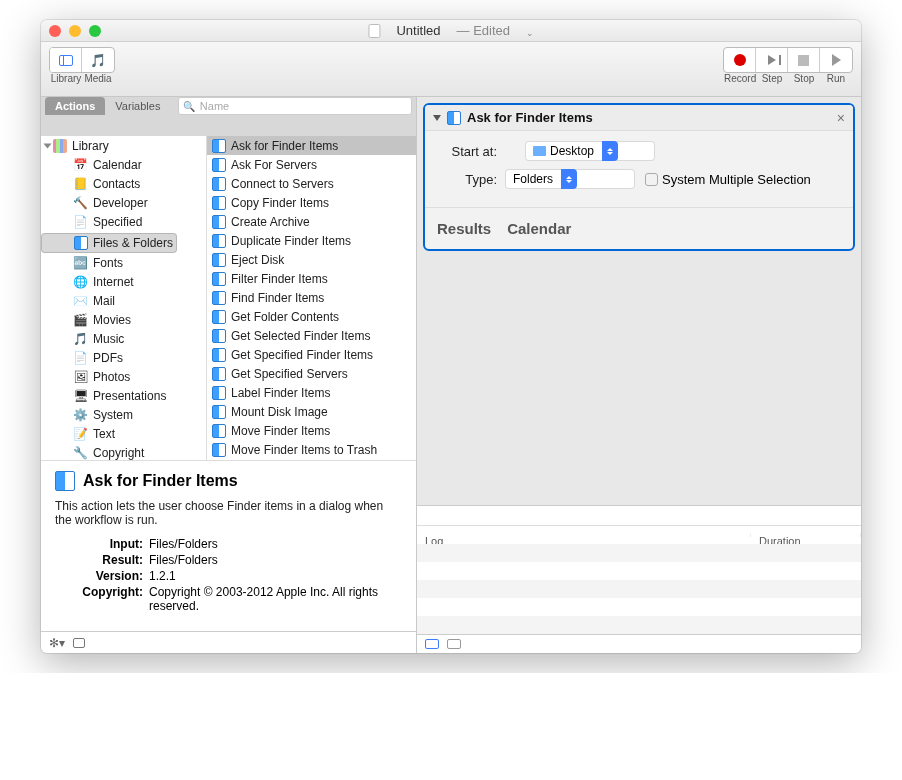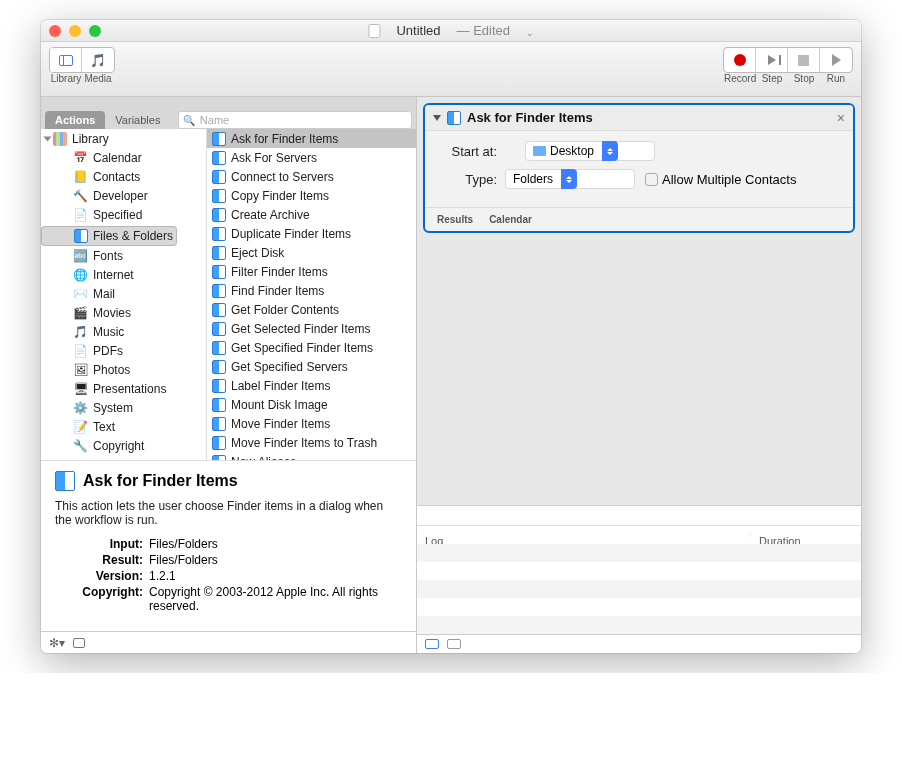--- a/index.html
+++ b/index.html
@@ -22,21 +22,21 @@
 .tb-labels span { width: 32px; text-align: center; font-size: 10px; color: #555; }
 .spacer { flex: 1; }
 .tb-right .tb-segment { background: #fff; }
 .rec-dot { width: 12px; height: 12px; background: #d00; border-radius: 50%; }
 .tri { width: 0; height: 0; border-left: 9px solid #999; border-top: 6px solid transparent; border-bottom: 6px solid transparent; }
 .sq { width: 11px; height: 11px; background: #bbb; }
 .step-ico { width: 0;height:0;border-left:8px solid #888;border-top:5px solid transparent;border-bottom:5px solid transparent;position:relative;}
 .step-ico:after{content:'';position:absolute;right:-5px;top:-5px;width:2px;height:10px;background:#888;}
 .content { display: flex; height: 556px; }
 .left-pane { width: 376px; display: flex; flex-direction: column; border-right: 1px solid #c8c8c8; background: #fff; }
-.tab-row { height: 32px; display: flex; align-items: flex-end; background: #d8d8d8; padding: 0 4px; }
+.tab-row { height: 39px; display: flex; align-items: flex-start; background: #d8d8d8; padding: 0 4px; }
 .tab { padding: 3px 10px; font-size: 11px; color: #555; border-radius: 4px 4px 0 0; }
 .tab.active { background: #9a9a9a; color: #fff; font-weight: 600; }
 .search { flex: 1; margin-left: 8px; height: 18px; border: 1px solid #ccc; border-radius: 3px; background: #fff; display: flex; align-items: center; padding: 0 4px; font-size: 11px; color: #aaa; }
 .search:before { content: '🔍'; font-size: 10px; margin-right: 4px; }
 .lists { flex: 1; display: flex; overflow: hidden; border-bottom: 1px solid #ddd;}
 .cat-list { width: 166px; border-right: 1px solid #ddd; }
 .act-list { flex: 1; }
 .row { height: 19px; display: flex; align-items: center; padding: 0 4px; font-size: 12px; color: #222; cursor: pointer; white-space: nowrap; }
 .row.sel { background: #d8d8d8; }
 .row.act-sel { background: #c4c4c4; }
@@ -62,21 +62,21 @@
 .form-lbl { width: 60px; text-align: right; margin-right: 8px; color: #222; }
 .text-in { border: 1px solid #c4c4c4; background: #fff; height: 20px; padding: 0 6px; border-radius: 0; font-size: 12px; width: 220px; }
 .sel { display: inline-flex; align-items: center; height: 20px; border-radius: 4px; background: #fff; font-size: 12px; cursor: pointer; box-shadow:0 0 0 1px rgba(0,0,0,.15) inset;}
 .sel .sel-txt { padding: 0 8px; display:flex;align-items:center;gap:4px;}
 .sel .sel-arr { width: 16px; height: 100%; background: #3d7eff; border-radius: 0 4px 4px 0; display: flex; flex-direction:column; align-items:center;justify-content:center;gap:1px;}
 .sel .sel-arr:before,.sel .sel-arr:after{content:'';width:0;height:0;border-left:3px solid transparent;border-right:3px solid transparent;}
 .sel .sel-arr:before{border-bottom:3px solid #fff;}
 .sel .sel-arr:after{border-top:3px solid #fff;}
 .desk-ico{width:13px;height:10px;background:#6ab0ff;border-radius:1px;}
 .chk { width: 13px; height: 13px; border: 1px solid #aaa; border-radius: 3px; margin-right: 4px; }
-.action-foot { border-top: 1px solid #ddd; padding: 6px 12px; display: flex; gap: 16px; font-weight: 600; color: #555; font-size: 10px; }
+.action-foot { border-top: 1px solid #ddd; padding: 12px 12px; display: flex; gap: 16px; font-weight: 600; color: #555; font-size: 15px; }
 .log-pane { height: 148px; background: #fff; border-top: 1px solid #ccc; display:flex;flex-direction:column;}
 .log-head { display: flex; height: 20px; border-bottom: 1px solid #ddd; font-size: 11px; color: #555; }
 .log-head div { padding: 2px 8px; border-right: 1px solid #eee; margin-top: 27px; }
 .log-head .c1 { flex: 1; } .log-head .c2 { width: 110px; }
 .log-rows { flex:1; }
 .log-row { height: 18px; }
 .log-row:nth-child(even) { background: #f4f4f4; }
 .log-status { height: 22px; border-top: 1px solid #ccc; display: flex; align-items: center; padding: 0 8px; gap: 8px; }
 .mini-ico { width:14px;height:10px;border:1.5px solid #3d7eff;border-radius:2px;}
 .mini-ico.b{border-color:#999;}
@@ -410,21 +410,21 @@
             <div class="form-row">
               <div class="form-lbl">Type:</div>
               <div class="sel" style="width:130px;">
                 <span class="sel-txt">
                     <span>Folders</span>
                   </span>
                 <span class="sel-arr"></span>
               </div>
               <div style="width:10px;"></div>
               <span class="chk"></span>
-              <span>Allow Multiple Contacts</span>
+              <span>System Multiple Selection</span>
             </div>
           </div>
           <div class="action-foot">
             <span>Results</span>
             <span>Calendar</span>
           </div>
         </div>
       </div>
       <div class="log-pane">
         <div class="log-head">

